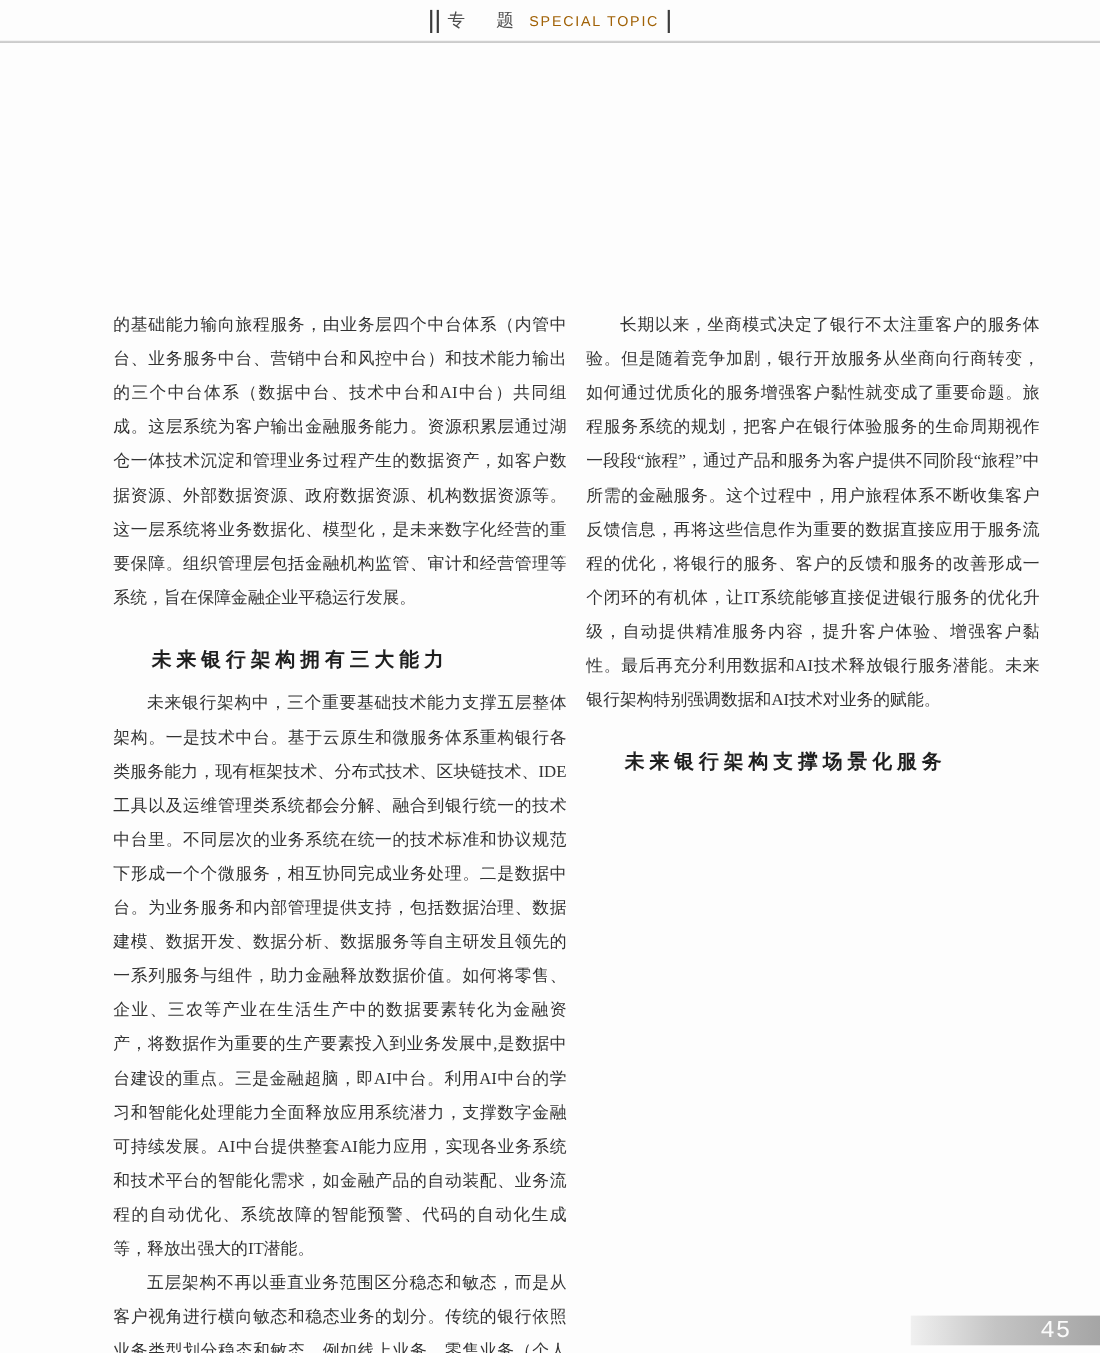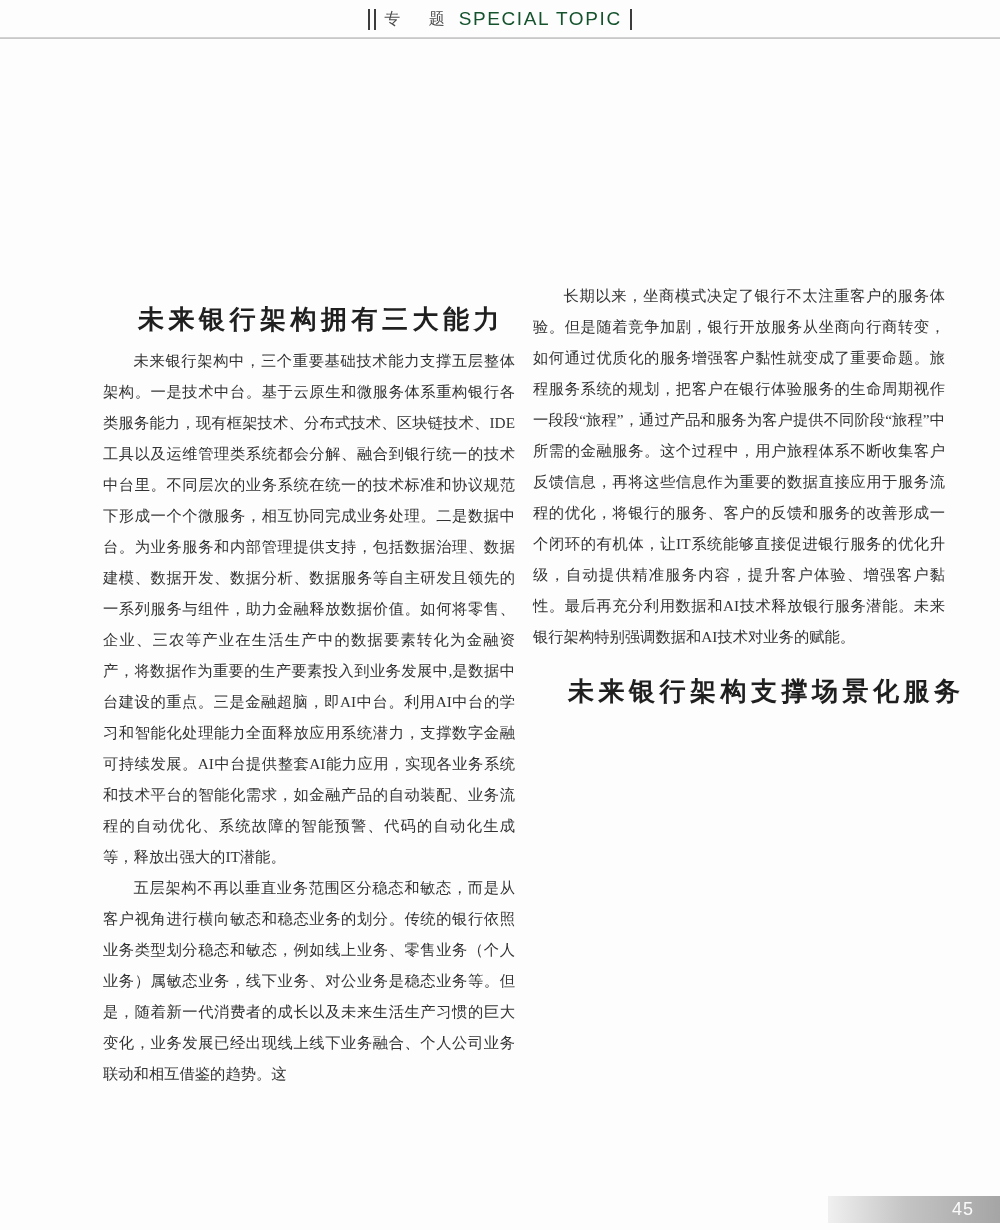--- a/index.html
+++ b/index.html
@@ -21,75 +21,76 @@
     border-left:2px solid #3c3c3c; border-right:2px solid #3c3c3c;
   }
   .single-bar { width:2px; height:21px; background:#3c3c3c; }
   .topic-cn {
     font-family:"Liberation Sans","DejaVu Sans",sans-serif;
     font-size:16px; color:#4c4c4c; letter-spacing:12px; font-weight:500;
     white-space:nowrap;
   }
   .topic-en {
     font-family:"Liberation Sans","DejaVu Sans",sans-serif;
-    font-size:19px; color:#14532d; letter-spacing:1.6px;
+    font-size:13px; color:#a16207; letter-spacing:1.6px;
     margin-left:-6px; white-space:nowrap;
   }
   .top-rule {
     position:absolute; top:37px; left:0; width:100%; height:2px;
     background:linear-gradient(#d8d8d8,#c2c2c2);
   }
   
   .columns {
     position:absolute; top:280px; left:103px; width:842px;
     display:flex; gap:18px;
   }
   .col {
     width:412px;
     font-size:15.3px; line-height:31px; color:#333333;
     text-align:justify;
   }
   .col p { margin:0; text-indent:2em; }
   .col p.cont { text-indent:0; }
   .col h2 {
-    font-size:26px; color:#1f1f1f; font-weight:700;
+    font-size:18px; color:#1f1f1f; font-weight:700;
     margin:24px 0 9px 0; text-indent:35px;
     letter-spacing:4.5px; line-height:32px;
     white-space:nowrap;
   }
   
   .page-bar {
     position:absolute; right:0; bottom:7px;
     width:172px; height:27px; box-sizing:border-box;
     background:linear-gradient(90deg,#f0f0f0 0%,#c4c4c4 45%,#a5a5a5 100%);
     display:flex; align-items:center; justify-content:flex-end;
     padding-right:26px;
   }
   .page-num {
-    font-family:Liberation Sans, sans-serif;
-    font-size:18px; color:#fbfbfb; letter-spacing:1px;text-align:center;
+    font-family:Liberation Mono, monospace;
+    font-size:22px; color:#fbfbfb; letter-spacing:1px;text-align:center;
   }
 </style>
 </head>
 <body>
 
 <div class="page">
 
   <div class="header">
     <div class="double-bar"></div>
     <span class="topic-cn">专 题</span>
     <span class="topic-en">SPECIAL TOPIC</span>
     <div class="single-bar"></div>
   </div>
 
   <div class="top-rule"></div>
 
   <div class="columns">
 
     <div class="col">
+      <p class="cont">的基础能力输向旅程服务，由业务层四个中台体系（内管中台、业务服务中台、营销中台和风控中台）和技术能力输出的三个中台体系（数据中台、技术中台和AI中台）共同组成。这层系统为客户输出金融服务能力。资源积累层通过湖仓一体技术沉淀和管理业务过程产生的数据资产，如客户数据资源、外部数据资源、政府数据资源、机构数据资源等。这一层系统将业务数据化、模型化，是未来数字化经营的重要保障。组织管理层包括金融机构监管、审计和经营管理等系统，旨在保障金融企业平稳运行发展。</p>
       <h2>未来银行架构拥有三大能力</h2>
       <p>未来银行架构中，三个重要基础技术能力支撑五层整体架构。一是技术中台。基于云原生和微服务体系重构银行各类服务能力，现有框架技术、分布式技术、区块链技术、IDE工具以及运维管理类系统都会分解、融合到银行统一的技术中台里。不同层次的业务系统在统一的技术标准和协议规范下形成一个个微服务，相互协同完成业务处理。二是数据中台。为业务服务和内部管理提供支持，包括数据治理、数据建模、数据开发、数据分析、数据服务等自主研发且领先的一系列服务与组件，助力金融释放数据价值。如何将零售、企业、三农等产业在生活生产中的数据要素转化为金融资产，将数据作为重要的生产要素投入到业务发展中,是数据中台建设的重点。三是金融超脑，即AI中台。利用AI中台的学习和智能化处理能力全面释放应用系统潜力，支撑数字金融可持续发展。AI中台提供整套AI能力应用，实现各业务系统和技术平台的智能化需求，如金融产品的自动装配、业务流程的自动优化、系统故障的智能预警、代码的自动化生成等，释放出强大的IT潜能。</p>
       <p>五层架构不再以垂直业务范围区分稳态和敏态，而是从客户视角进行横向敏态和稳态业务的划分。传统的银行依照业务类型划分稳态和敏态，例如线上业务、零售业务（个人业务）属敏态业务，线下业务、对公业务是稳态业务等。但是，随着新一代消费者的成长以及未来生活生产习惯的巨大变化，业务发展已经出现线上线下业务融合、个人公司业务联动和相互借鉴的趋势。这</p>
     </div>
 
     <div class="col">
       <p>长期以来，坐商模式决定了银行不太注重客户的服务体验。但是随着竞争加剧，银行开放服务从坐商向行商转变，如何通过优质化的服务增强客户黏性就变成了重要命题。旅程服务系统的规划，把客户在银行体验服务的生命周期视作一段段“旅程”，通过产品和服务为客户提供不同阶段“旅程”中所需的金融服务。这个过程中，用户旅程体系不断收集客户反馈信息，再将这些信息作为重要的数据直接应用于服务流程的优化，将银行的服务、客户的反馈和服务的改善形成一个闭环的有机体，让IT系统能够直接促进银行服务的优化升级，自动提供精准服务内容，提升客户体验、增强客户黏性。最后再充分利用数据和AI技术释放银行服务潜能。未来银行架构特别强调数据和AI技术对业务的赋能。</p>
       <h2>未来银行架构支撑场景化服务</h2>
 
     </div>

